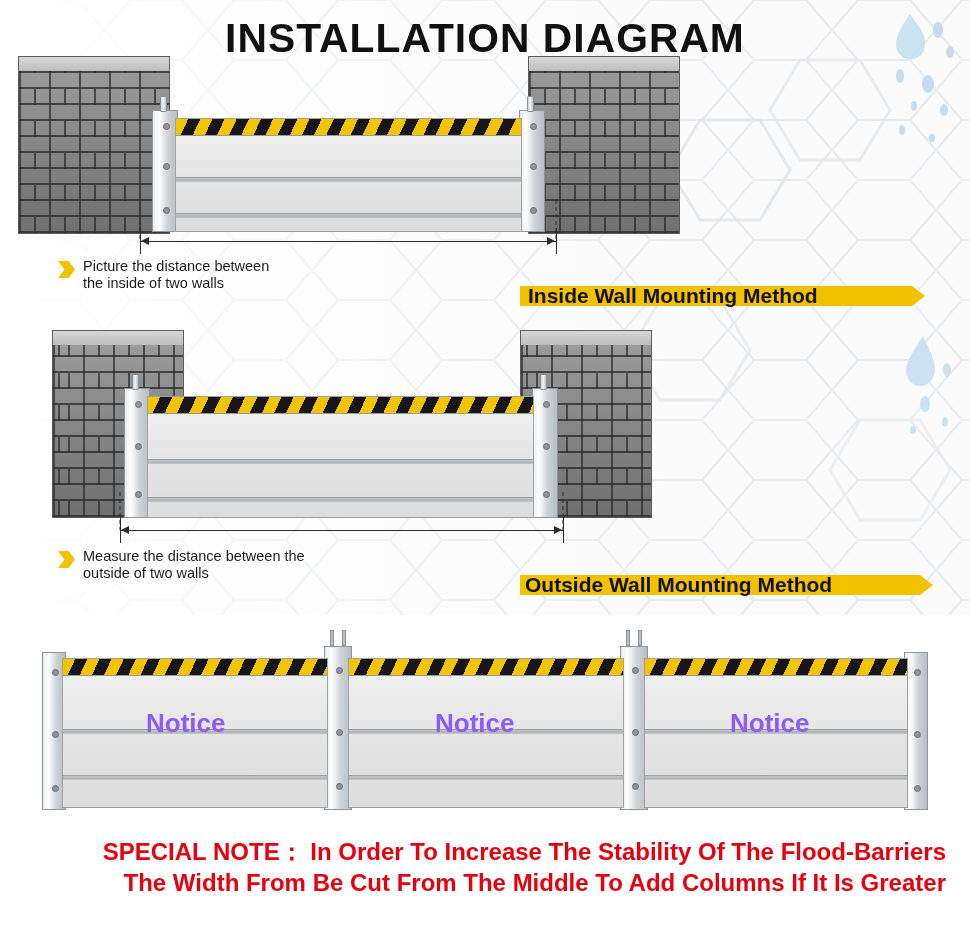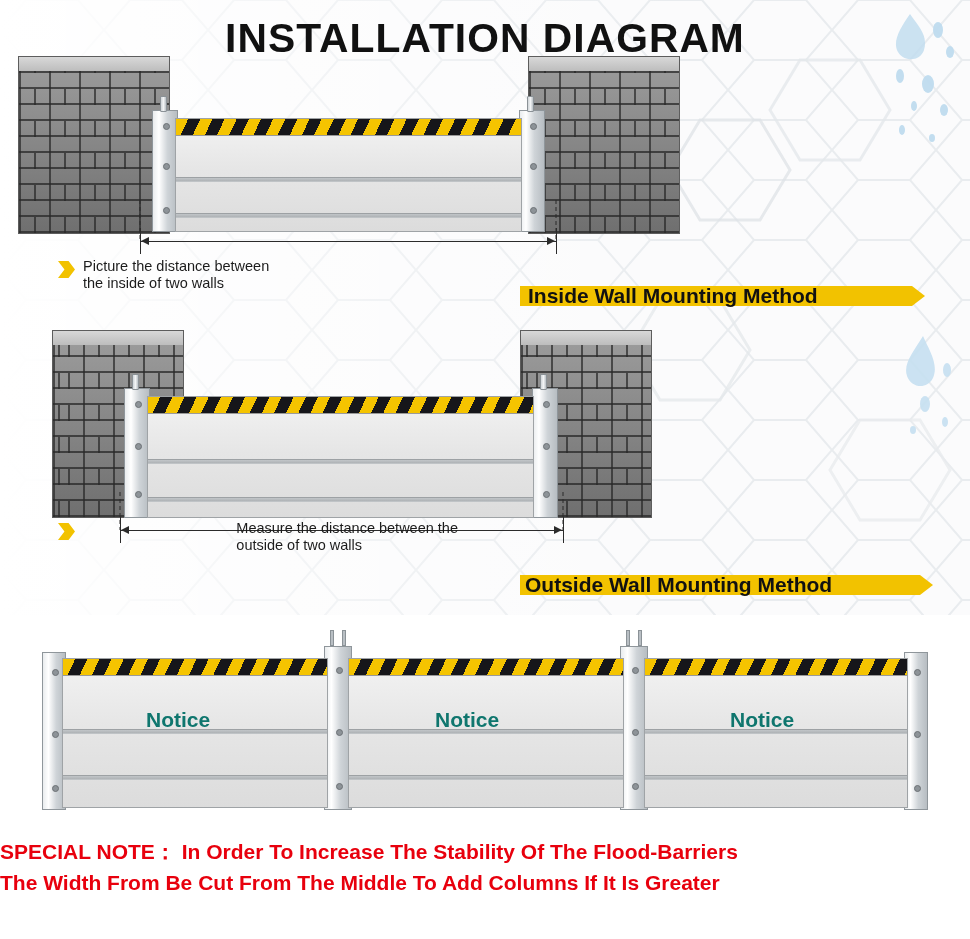--- a/index.html
+++ b/index.html
@@ -129,31 +129,31 @@
     border-left:13px solid #f2c200;
   }
   .banner .blabel{
     position:relative;z-index:2;font-size:21px;font-weight:bold;color:#111;
     white-space:nowrap;font-family:"Liberation Sans", sans-serif;
   }
 
   
   .longbar{position:absolute;left:42px;top:640px;width:888px;height:170px;}
   .notice{
-    position:absolute;font-size:21px;font-weight:bold;color:#0f766e;
+    position:absolute;font-size:26px;font-weight:bold;color:#8b5cf6;
     font-family:"Liberation Sans", sans-serif;white-space:nowrap;
   }
   .stub{
     position:absolute;width:4px;height:16px;background:#b9bfc4;border:1px solid #8b9297;box-sizing:border-box;
   }
 
   
   .note{
-    position:absolute;left:0;top:836px;width:946px;text-align:left;
-    color:#e8000d;font-size:21px;line-height:31px;font-weight:bold;
+    position:absolute;left:0;top:836px;width:946px;text-align:right;
+    color:#e8000d;font-size:24px;line-height:31px;font-weight:bold;
     font-family:"Liberation Sans", sans-serif;
   }
   .note div{white-space:nowrap;}
 
   
   .splash{position:absolute;pointer-events:none;}
 </style>
 </head>
 <body>
 
@@ -308,21 +308,21 @@
     <div class="measline" style="left:120px;top:530px;width:443px;"></div>
     <div class="tick" style="left:120px;top:517px;height:26px;"></div>
     <div class="tick" style="left:563px;top:517px;height:26px;"></div>
     <div class="arrowL" style="left:121px;top:526px;"></div>
     <div class="arrowR" style="left:554px;top:526px;"></div>
     <svg style="position:absolute;left:115px;top:492px;" width="460" height="46" aria-hidden="true">
       <line x1="5" y1="0" x2="5" y2="38" stroke="#2b2b2b" stroke-width="1" stroke-dasharray="4 3"></line>
       <line x1="448" y1="0" x2="448" y2="38" stroke="#2b2b2b" stroke-width="1" stroke-dasharray="4 3"></line>
     </svg>
 
-    <div class="caption" style="left:58px;top:520px;width:400px;justify-content:space-between;">
+    <div class="caption" style="left:58px;top:548px;width:400px;">
       <div class="chev"></div>
       <div class="txt">
         <div>Measure the distance between the</div>
         <div>outside of two walls</div>
       </div>
     </div>
 
     <div class="banner" style="left:520px;top:570px;width:410px;height:30px;">
       <div class="bar" style="width:400px;"></div>
       <div class="blabel" style="margin-left:5px;">Outside Wall Mounting Method</div>

